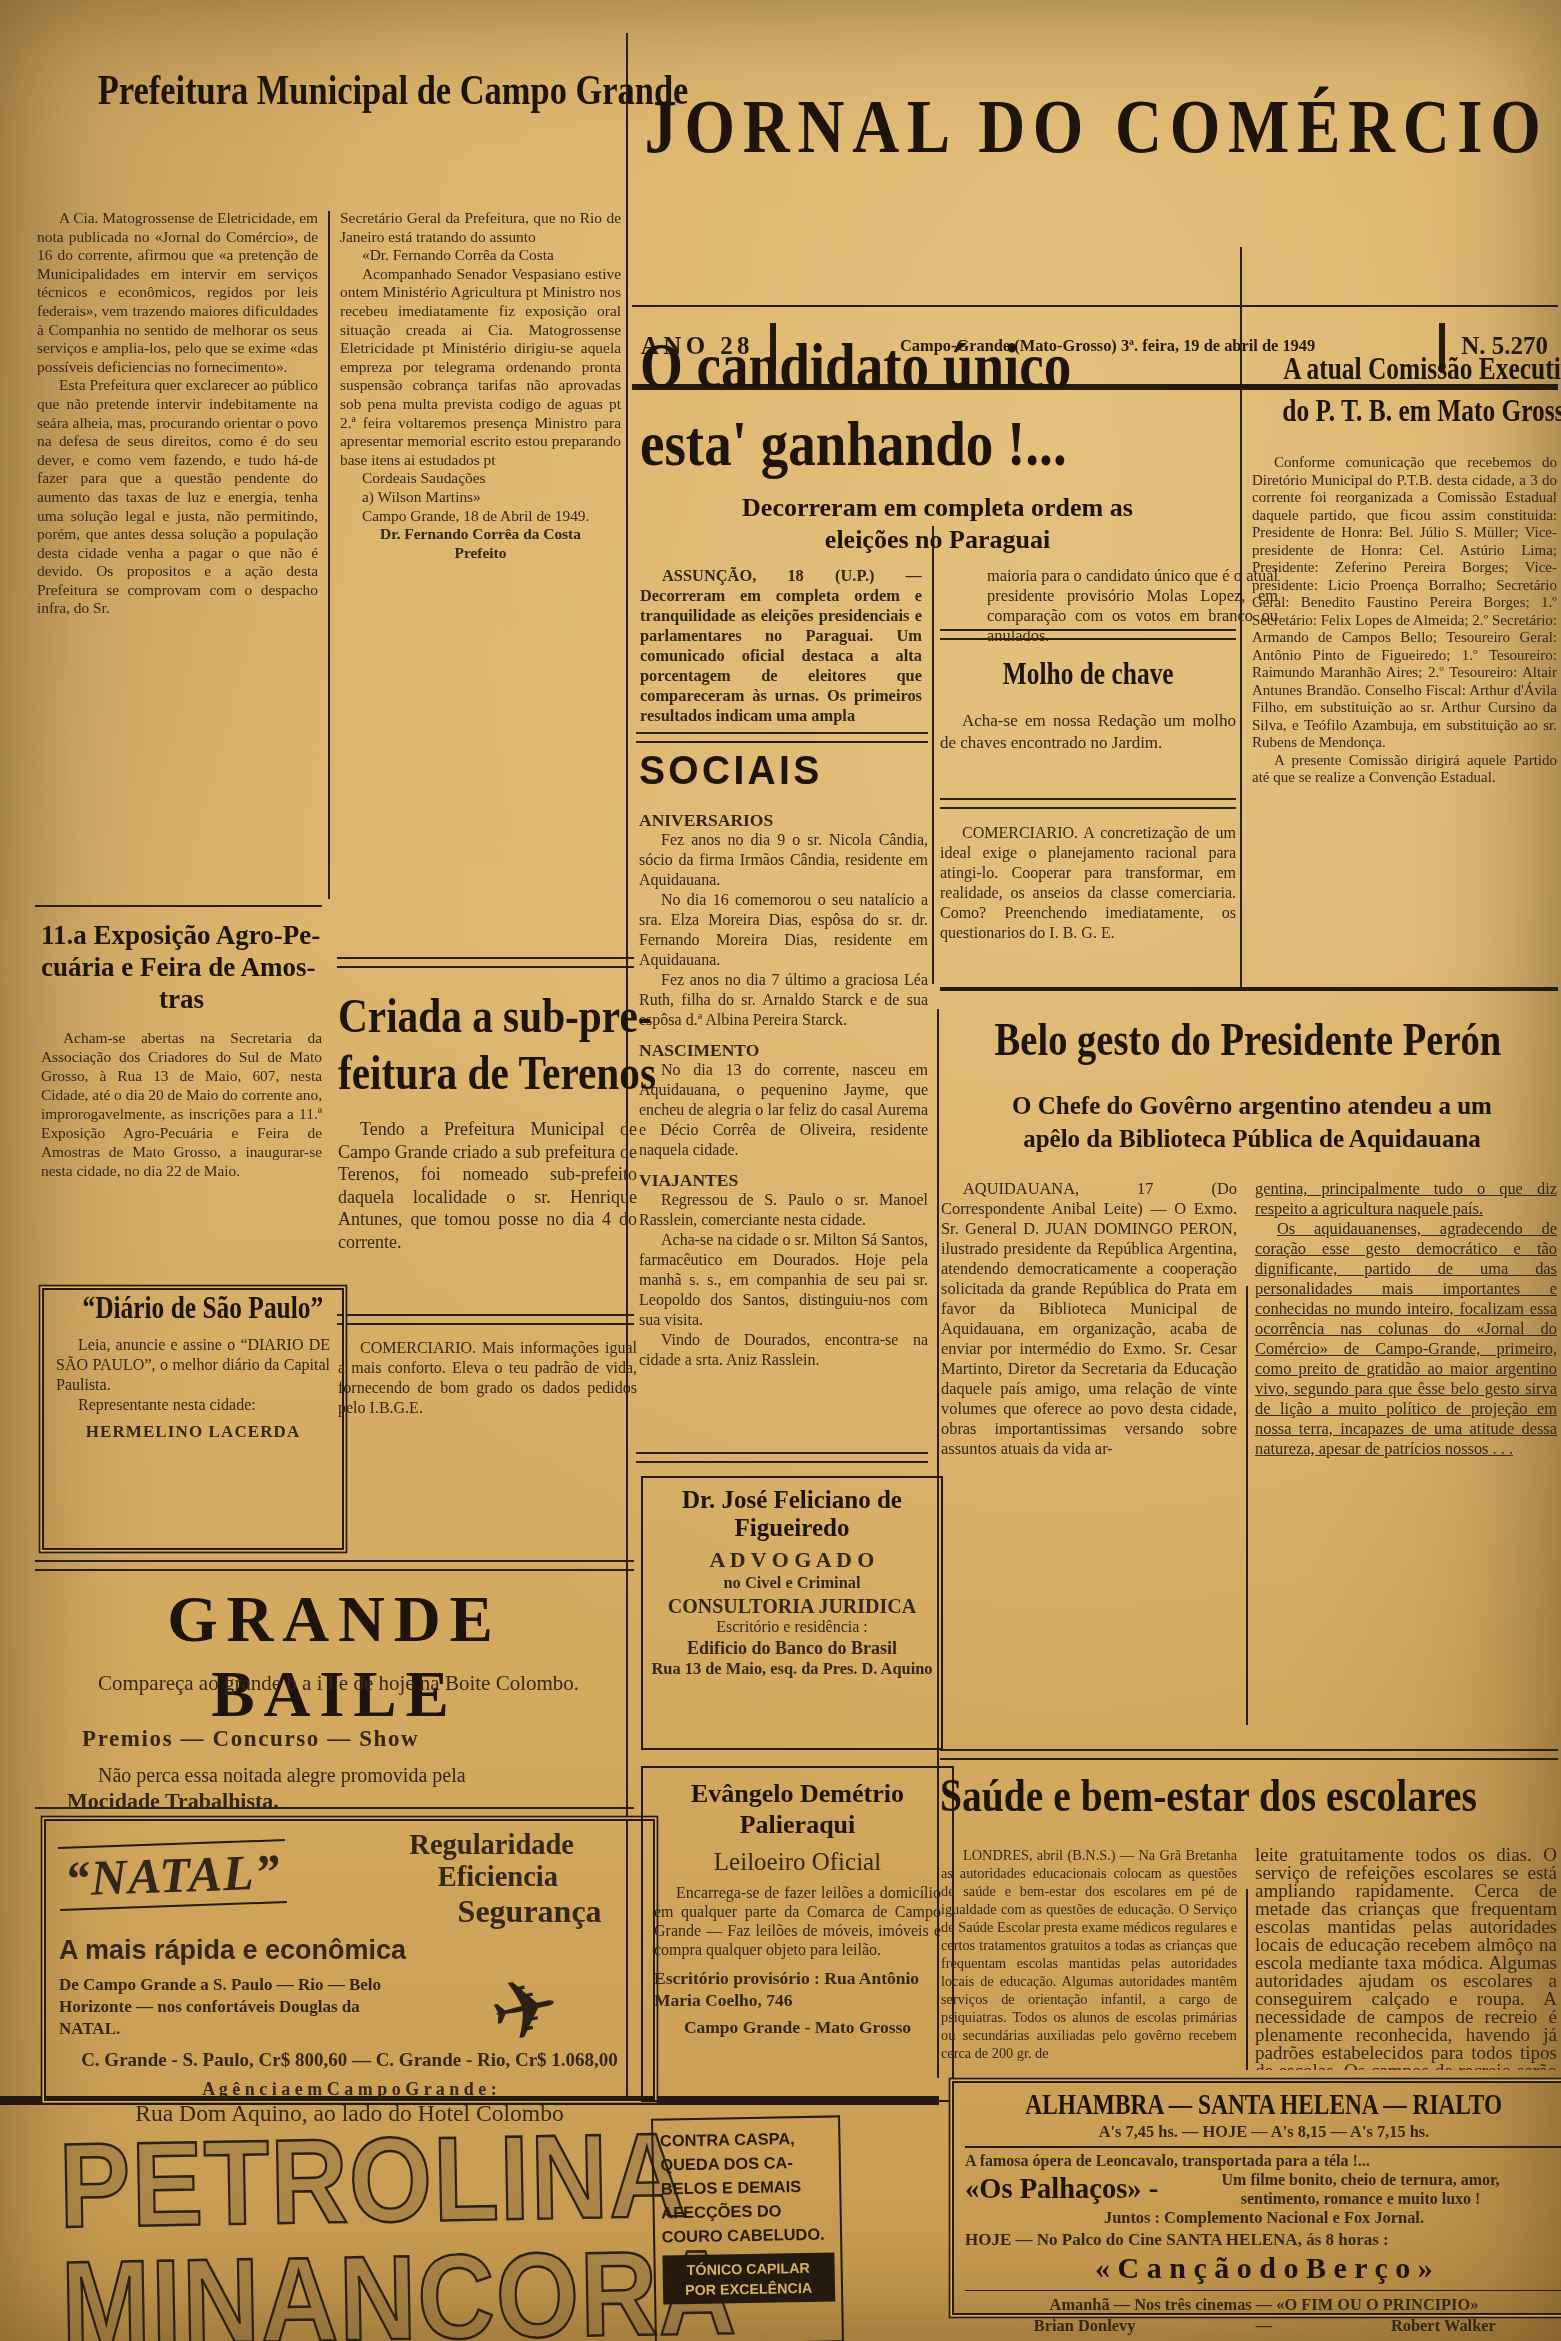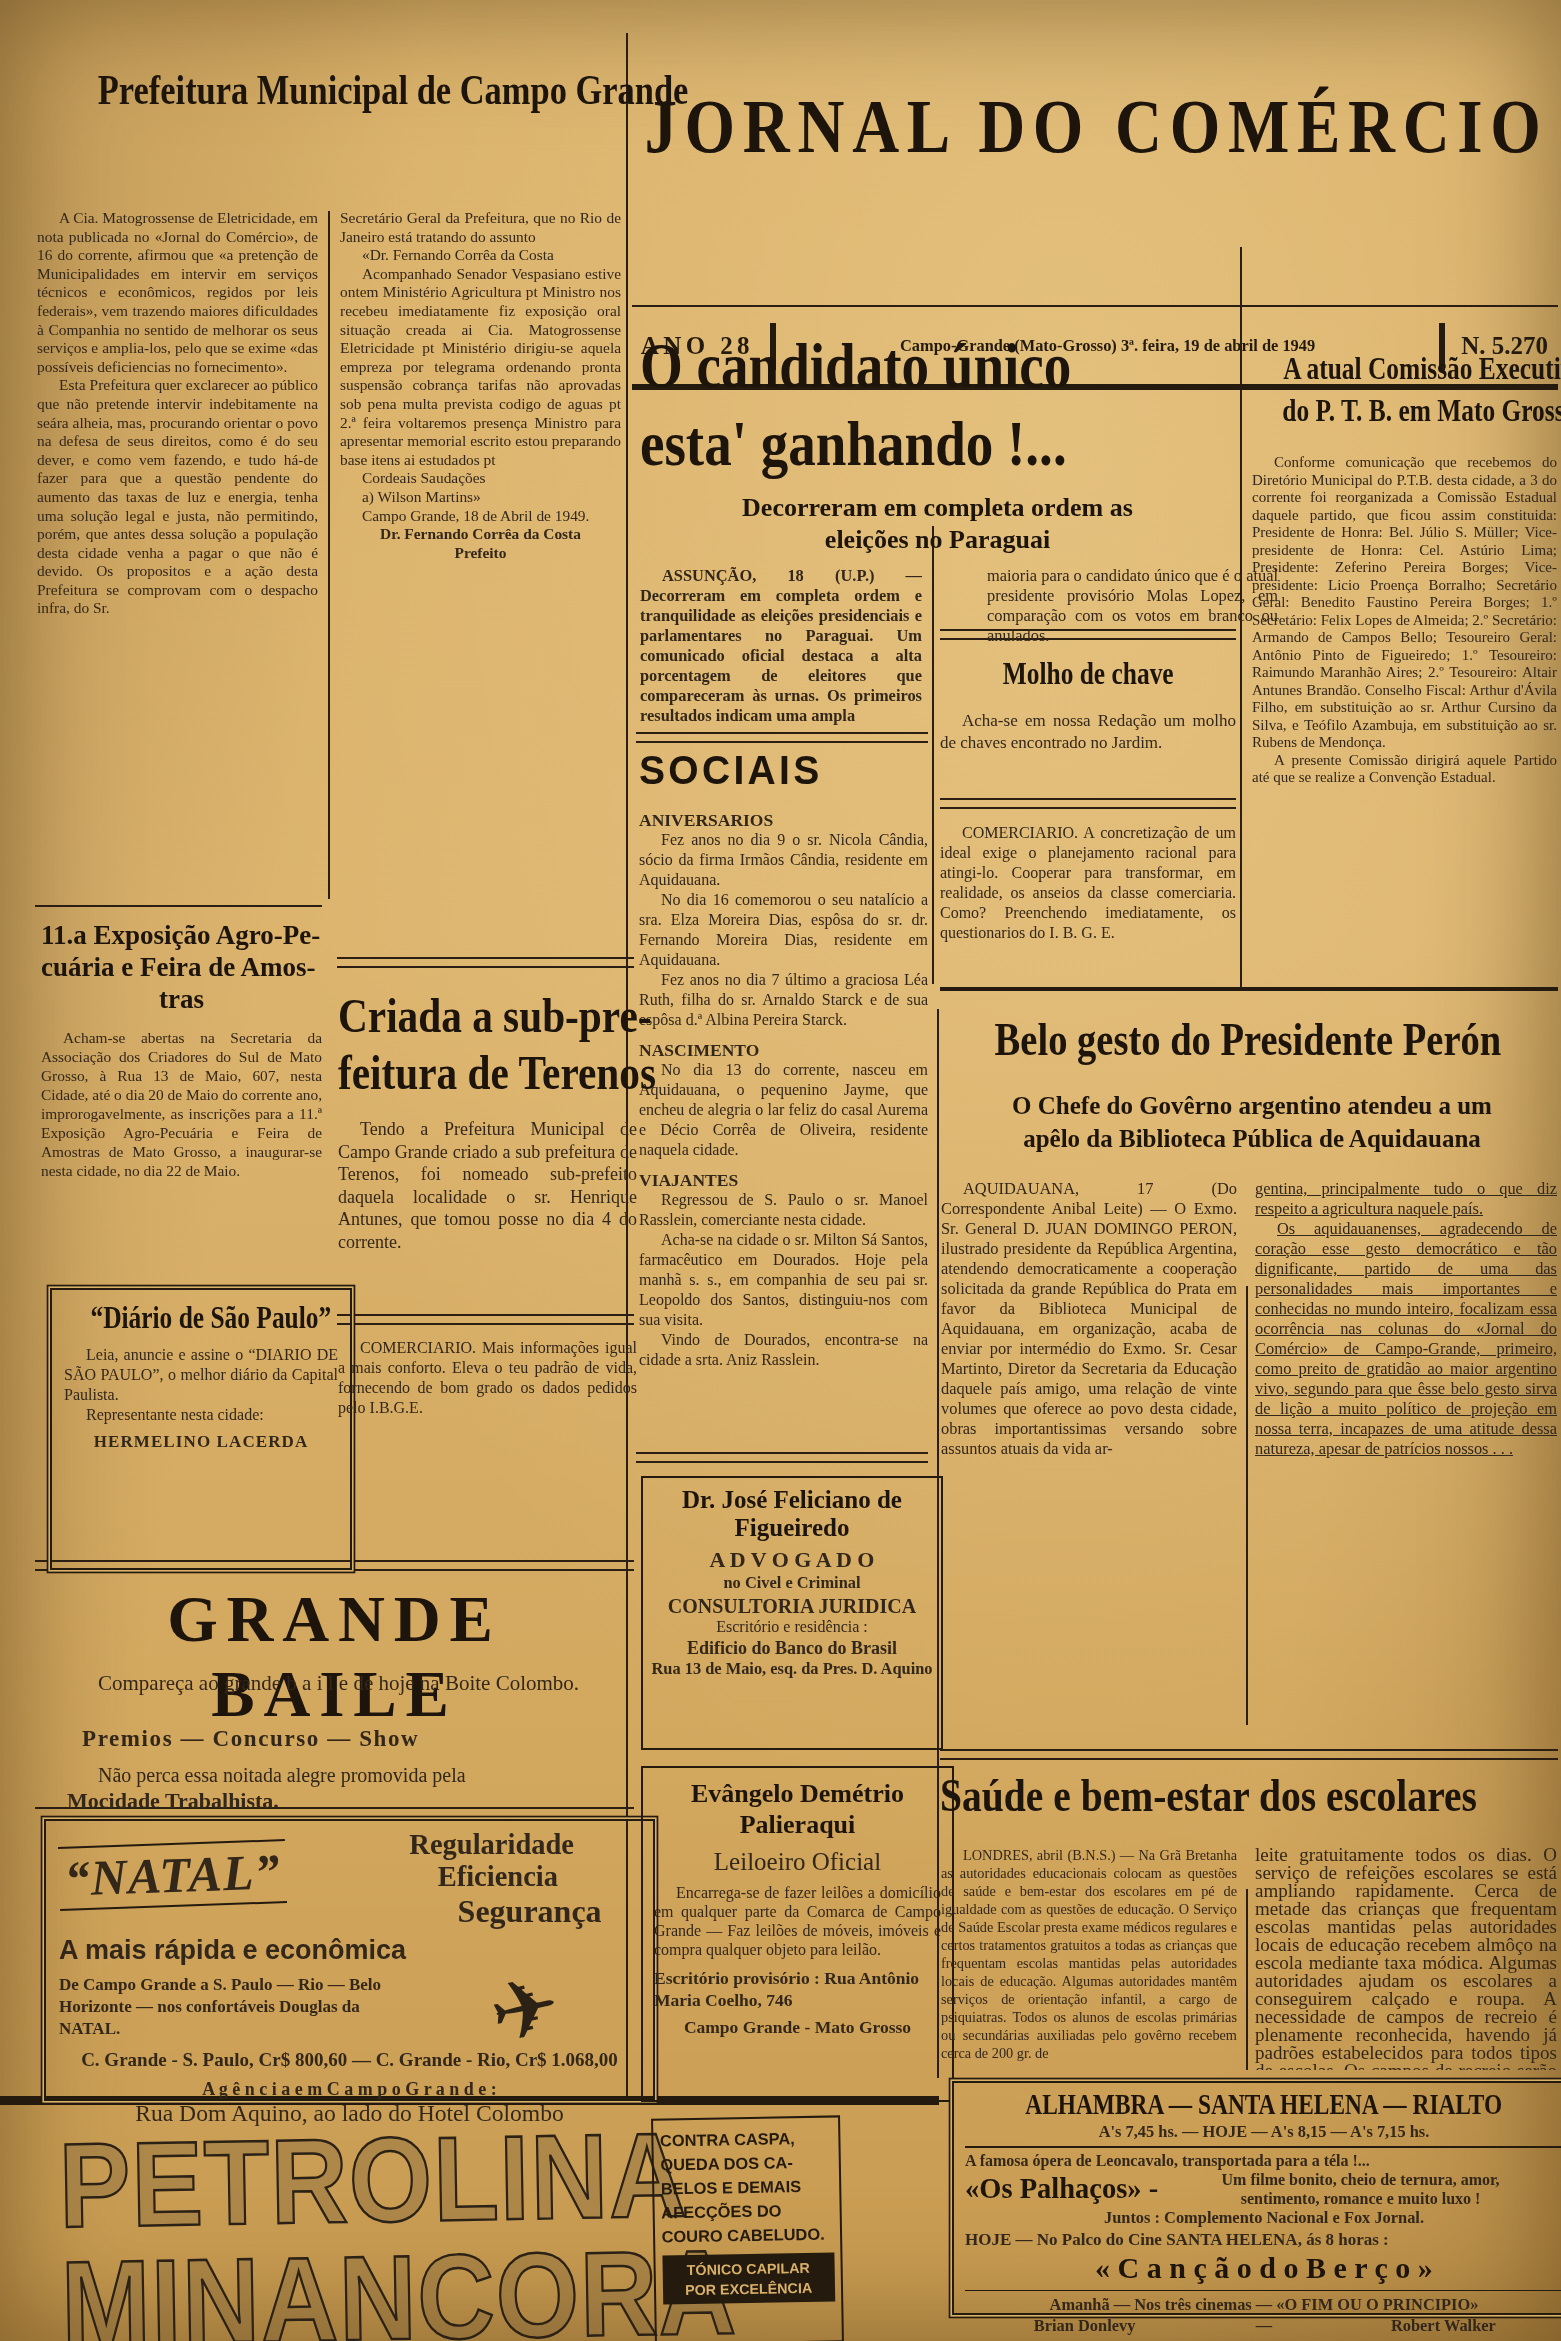--- a/index.html
+++ b/index.html
@@ -140,21 +140,21 @@
 
   <div class="abs headline" style="left:41px;top:919px;width:281px;font-size:27px;line-height:32px;">
     <div>11.a Exposição Agro-Pe-</div>
     <div>cuária e Feira de Amos-</div>
     <div class="ctr">tras</div>
   </div>
   <div class="abs clip just" style="left:41px;top:1028px;width:281px;height:230px;font-size:15.4px;line-height:19px;">
     <p class="p">Acham-se abertas na Secretaria da Associação dos Criadores do Sul de Mato Grosso, à Rua 13 de Maio, 607, nesta Cidade, até o dia 20 de Maio do corrente ano, improrogavelmente, as inscrições para a 11.ª Exposição Agro-Pecuária e Feira de Amostras de Mato Grosso, a inaugurar-se nesta cidade, no dia 22 de Maio.</p>
   </div>
 
-  <div class="dbox" style="left:50px;top:1288px;width:274px;height:258px;padding:10px 12px;">
+  <div class="dbox" style="left:42px;top:1288px;width:274px;height:258px;padding:0 12px;">
     <div class="headline ctr" style="font-size:31px;"><span class="cond">“Diário de São Paulo”</span></div>
     <div class="just" style="font-size:16px;line-height:20px;margin-top:8.8px;">
       <p class="p">Leia, anuncie e assine o “DIARIO DE SÃO PAULO”, o melhor diário da Capital Paulista.</p>
       <p class="p">Representante nesta cidade:</p>
     </div>
     <div class="ctr b" style="font-size:17px;margin-top:7.7px;letter-spacing:1.1px;">HERMELINO LACERDA</div>
   </div>
 
   <div class="abs headline" style="left:338px;top:987px;width:299px;font-size:48px;line-height:57px;">
     <div><span class="condL">Criada a sub-pre-</span></div>

